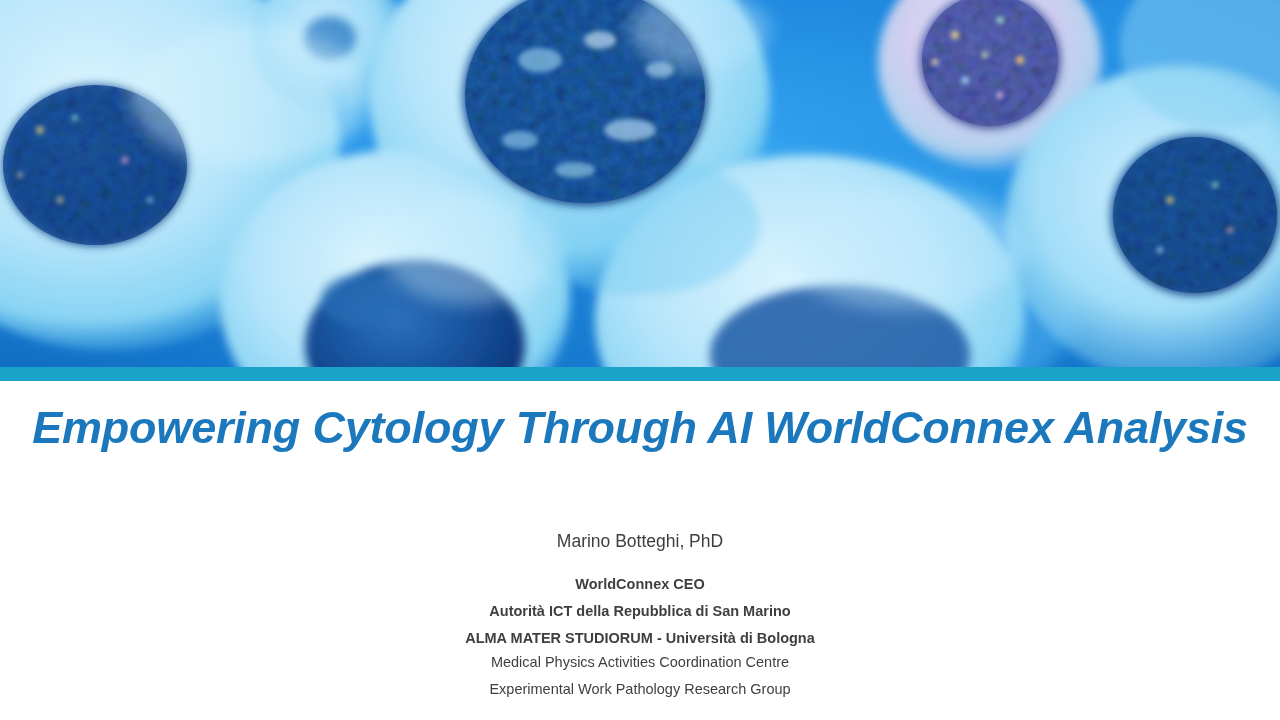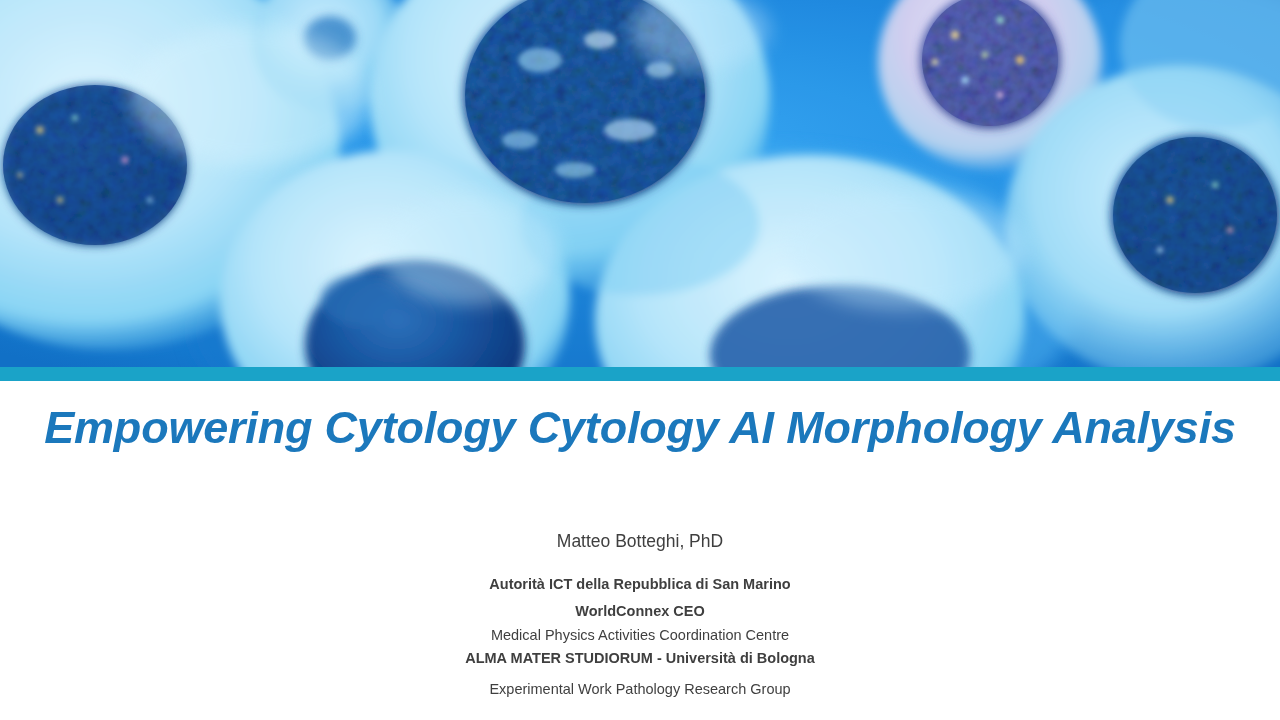--- a/index.html
+++ b/index.html
@@ -298,38 +298,38 @@
 
       <rect x="0" y="0" width="1280" height="368" fill="#2c9ae8" opacity="0.06"></rect>
     </svg>
   </div>
 
   <div class="accent-bar"></div>
 
   <div class="body-area">
 
     <div class="title-block">
-      <div class="title-line">Empowering Cytology Cytology AI Morphology Analysis</div>
+      <div class="title-line">Empowering Cytology Through AI WorldConnex Analysis</div>
     </div>
 
     <div class="people-block">
 
-      <div class="presenter-name">Matteo Botteghi, PhD</div>
+      <div class="presenter-name">Marino Botteghi, PhD</div>
+
+      <div class="affil-group">
+        <div class="affil-line bold">WorldConnex CEO</div>
+      </div>
 
       <div class="affil-group">
         <div class="affil-line bold">Autorità ICT della Repubblica di San Marino</div>
       </div>
 
       <div class="affil-group">
-        <div class="affil-line bold">WorldConnex CEO</div>
-      </div>
-
-      <div class="affil-group">
+        <div class="affil-line bold">ALMA MATER STUDIORUM - Università di Bologna</div>
         <div class="affil-line regular">Medical Physics Activities Coordination Centre</div>
-        <div class="affil-line bold">ALMA MATER STUDIORUM - Università di Bologna</div>
       </div>
 
       <div class="affil-group spaced">
         <div class="affil-line regular">Experimental Work Pathology Research Group</div>
       </div>
 
     </div>
   </div>
 
 </div>

